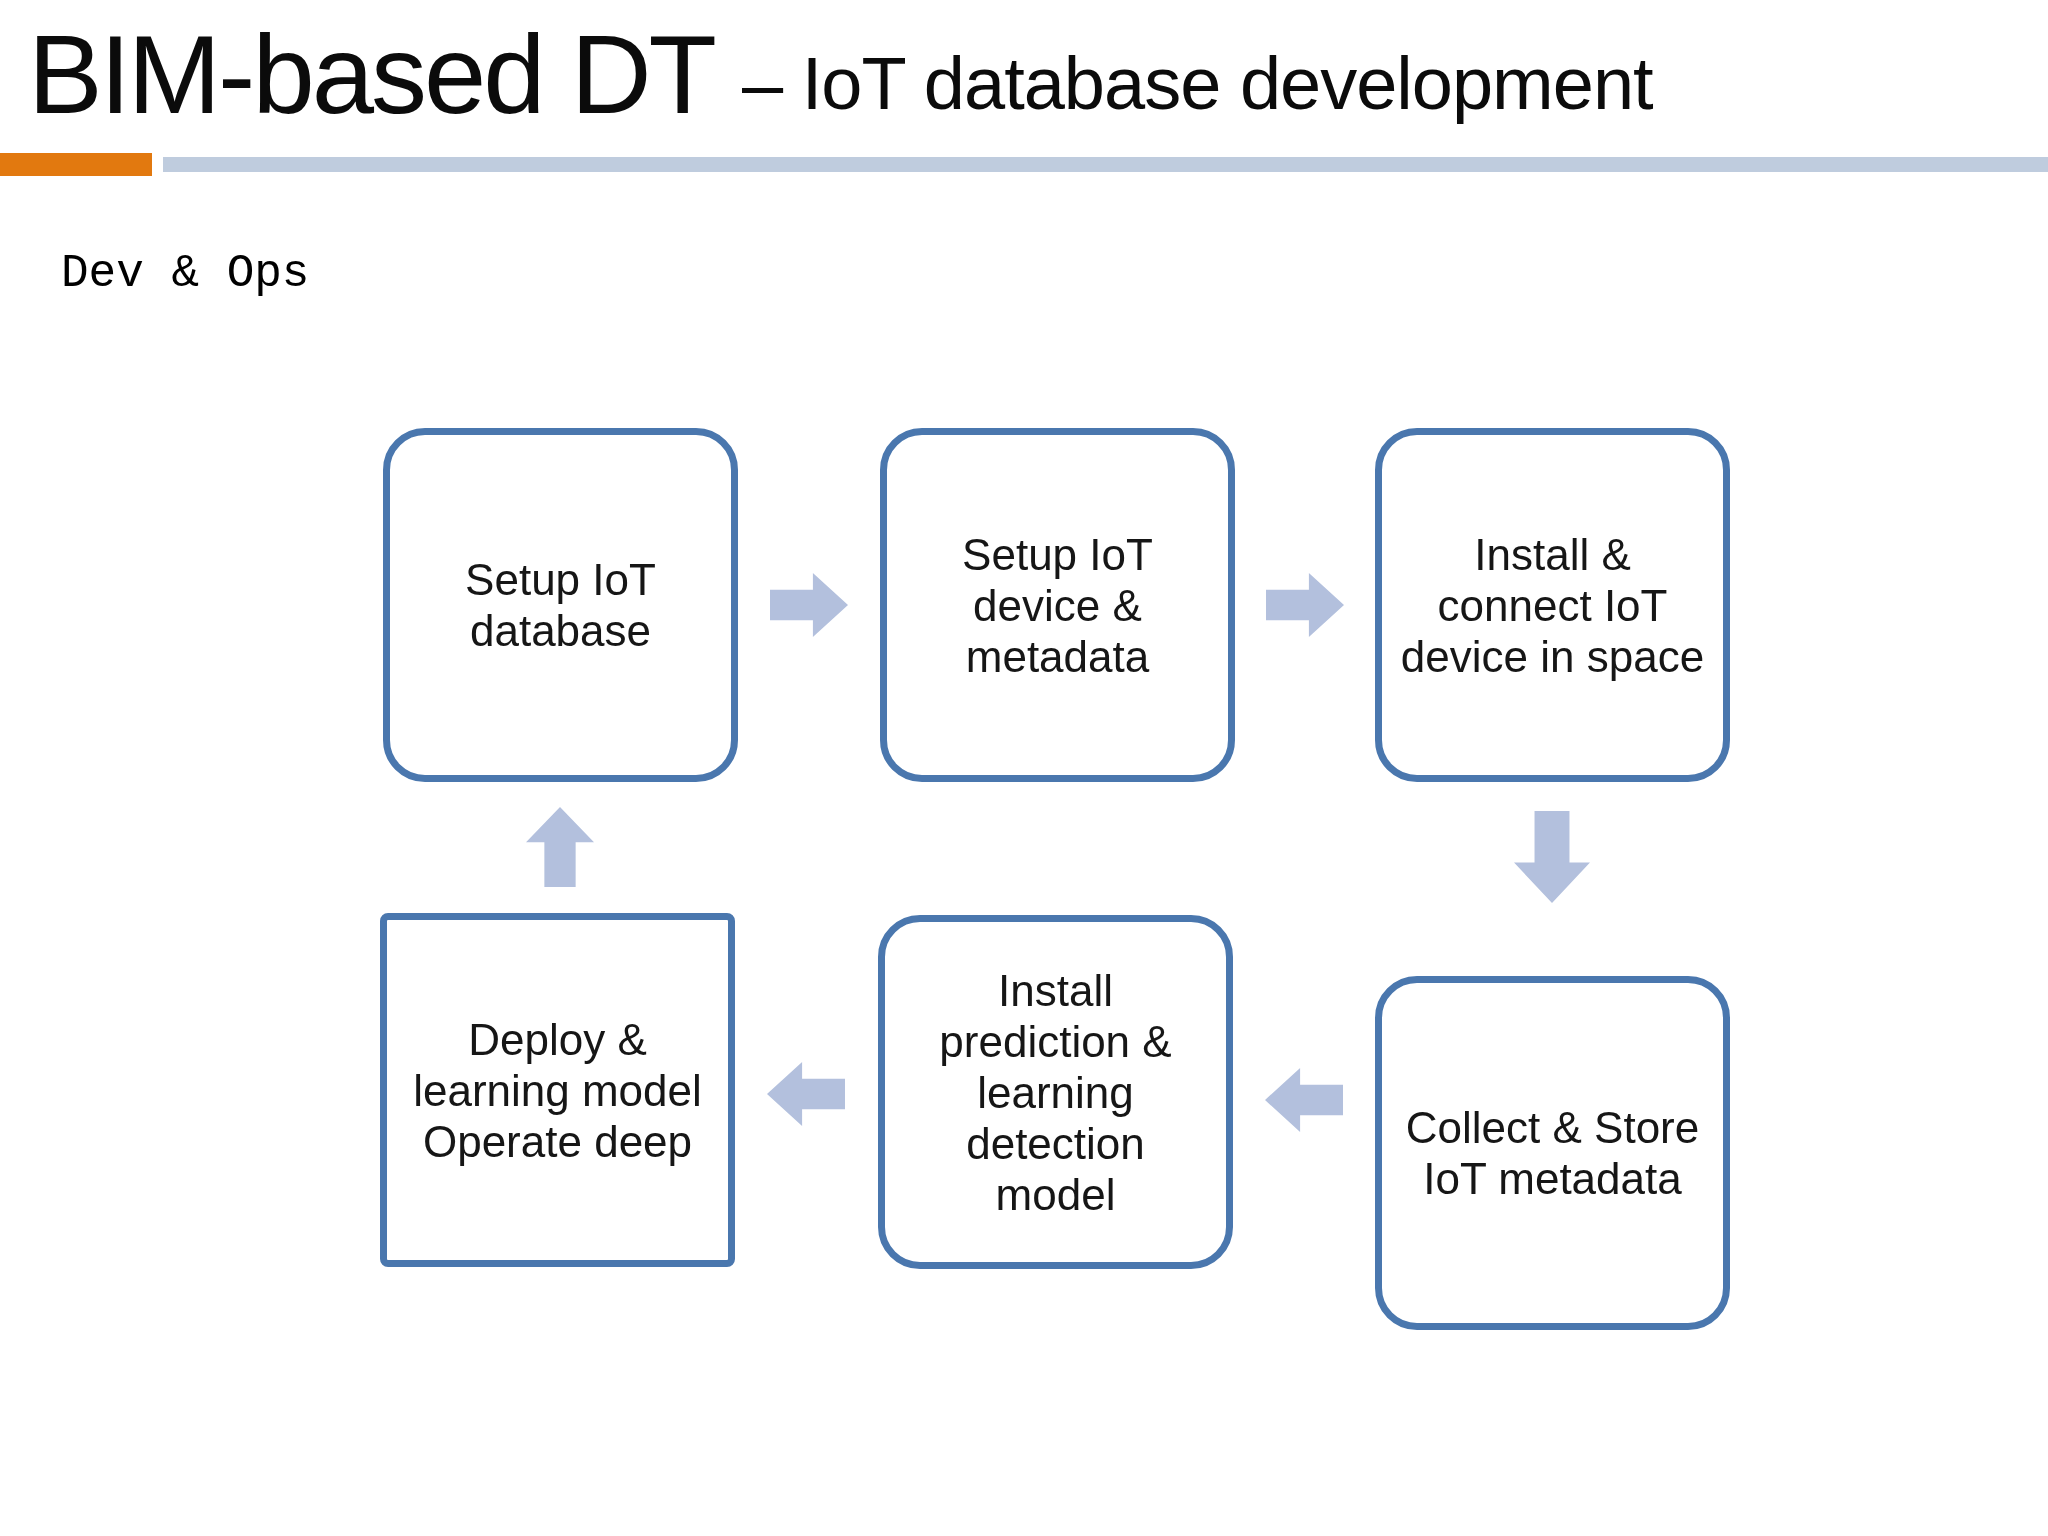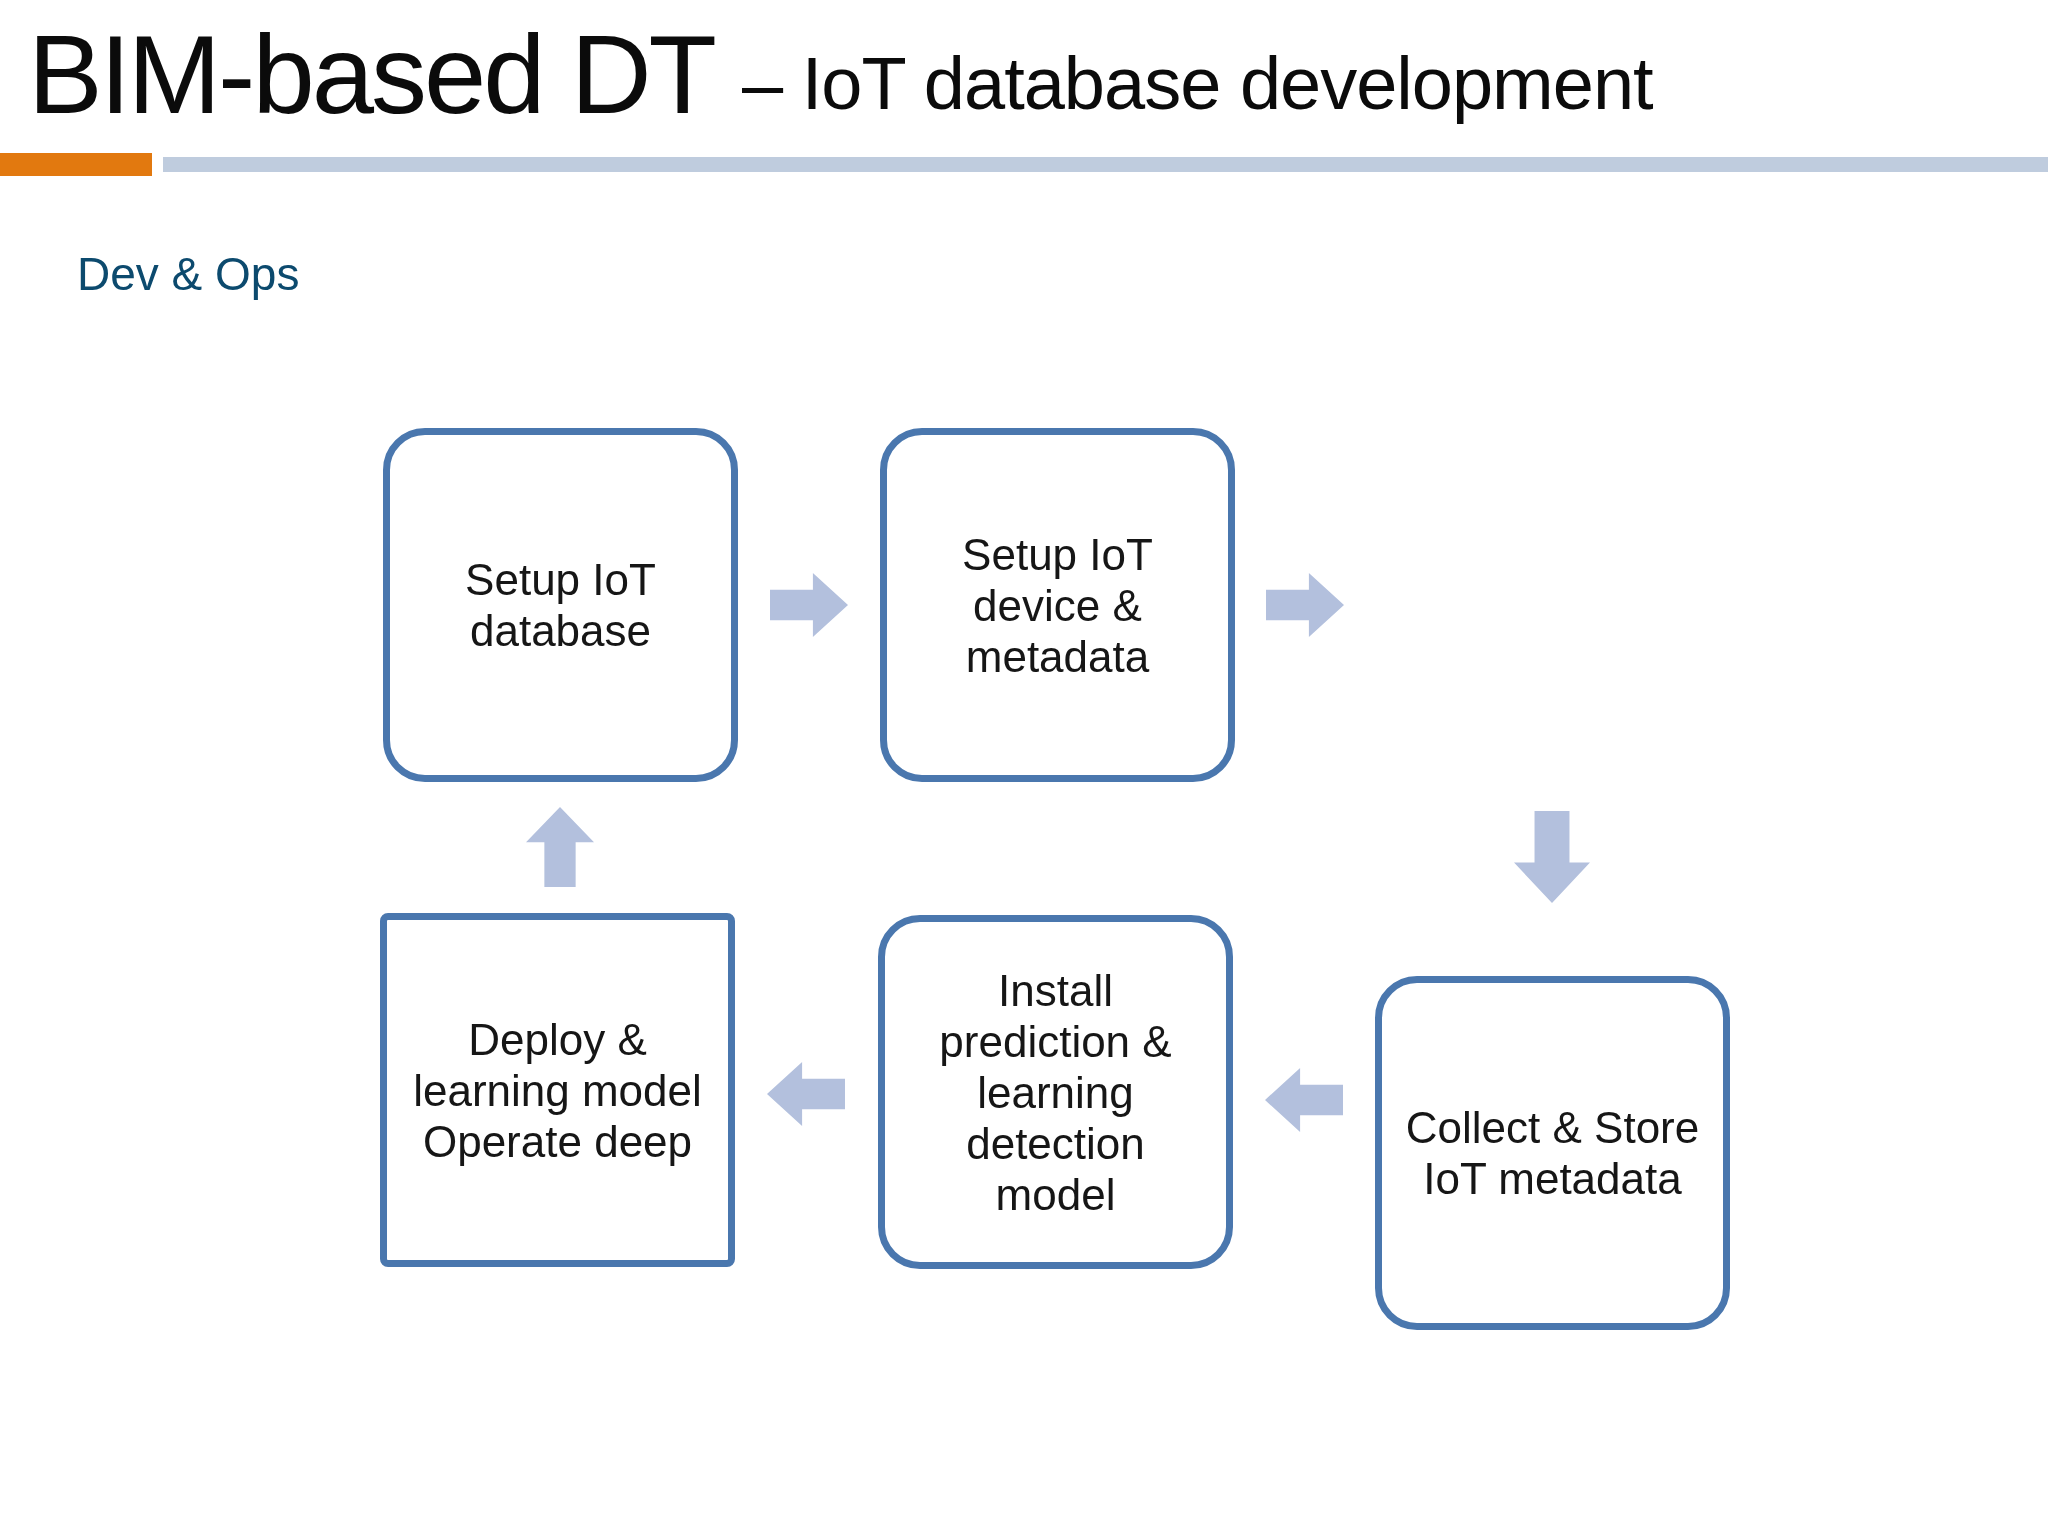--- a/index.html
+++ b/index.html
@@ -51,25 +51,26 @@
     left: 163px;
     top: 157px;
     width: 1885px;
     height: 15px;
     background: #bfccde;
   }
 
   
   .annotation {
     position: absolute;
-    left: 77px;
+    left: 61px;
     top: 243px;
     font-size: 46px;
     line-height: 62px;
-    color: #0c4a6e;
+    color: #000000;
+    font-family: Liberation Mono, monospace;
   }
 
   
   .flow-box {
     position: absolute;
     box-sizing: border-box;
     width: 355px;
     height: 354px;
     border: 7px solid #4a77ae;
     border-radius: 42px;
@@ -141,20 +142,25 @@
     <div>Setup IoT</div>
     <div>database</div>
   </div>
 
   <div class="flow-box box-pos-2">
     <div>Setup IoT</div>
     <div>device &amp;</div>
     <div>metadata</div>
   </div>
 
+  <div class="flow-box box-pos-3">
+    <div>Install &amp;</div>
+    <div>connect IoT</div>
+    <div>device in space</div>
+  </div>
 
   <div class="flow-box box-pos-4">
     <div>Deploy &amp;</div>
     <div>learning model</div>
     <div>Operate deep</div>
   </div>
 
   <div class="flow-box box-pos-5">
     <div>Install</div>
     <div>prediction &amp;</div>

